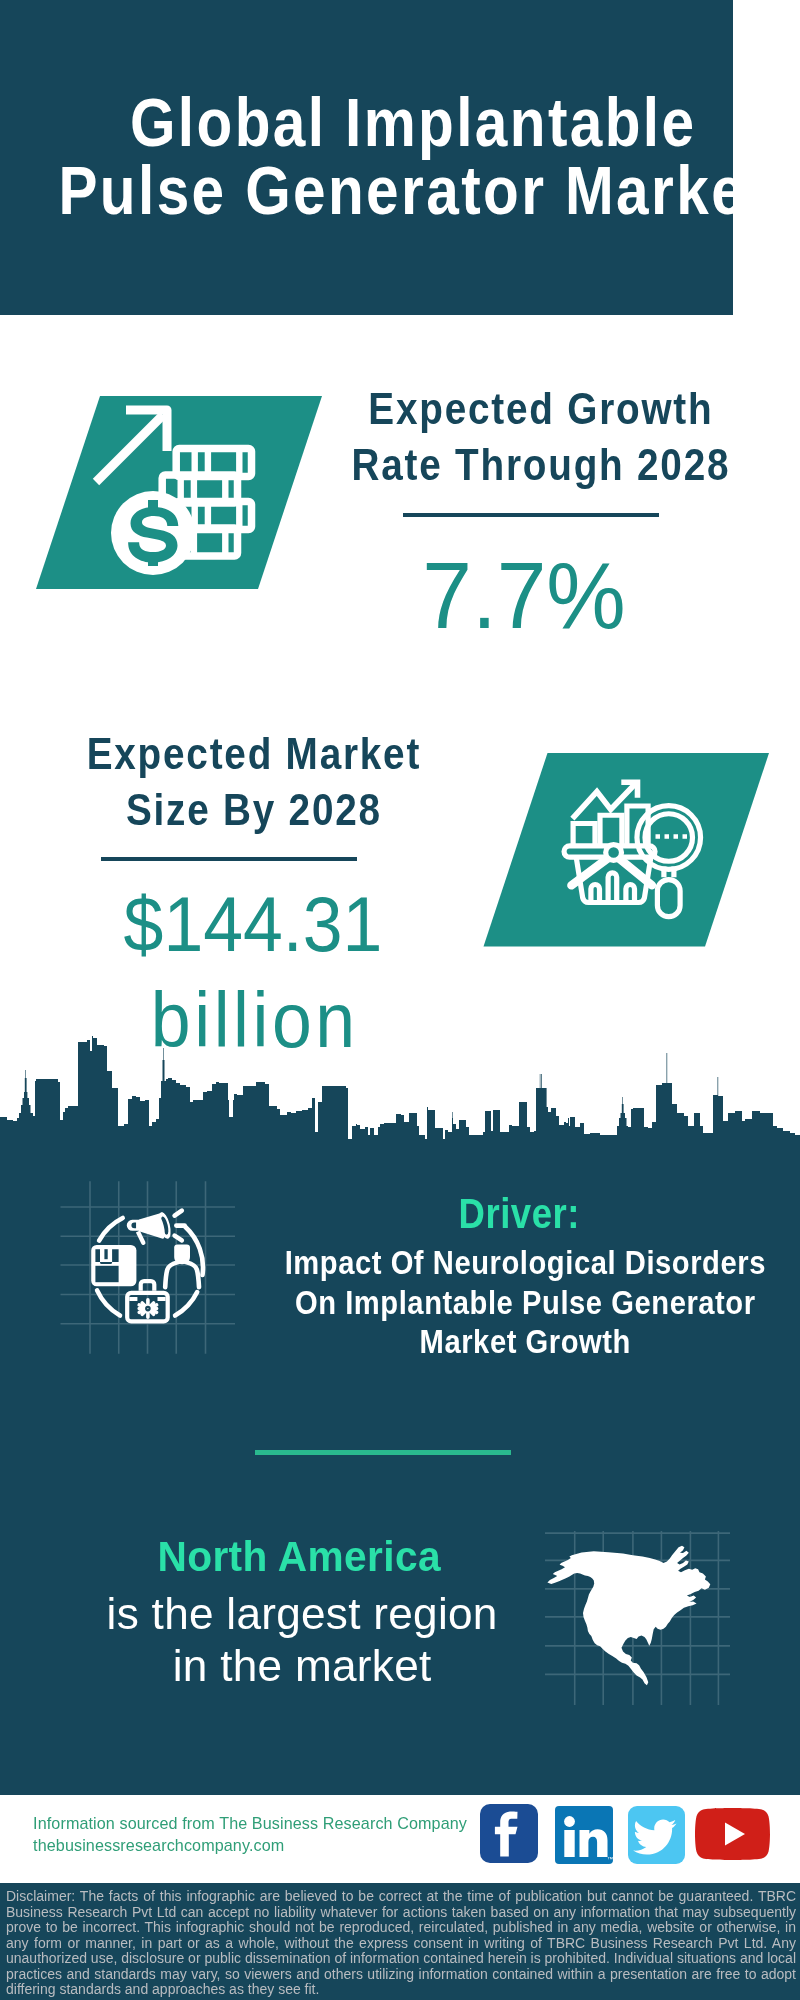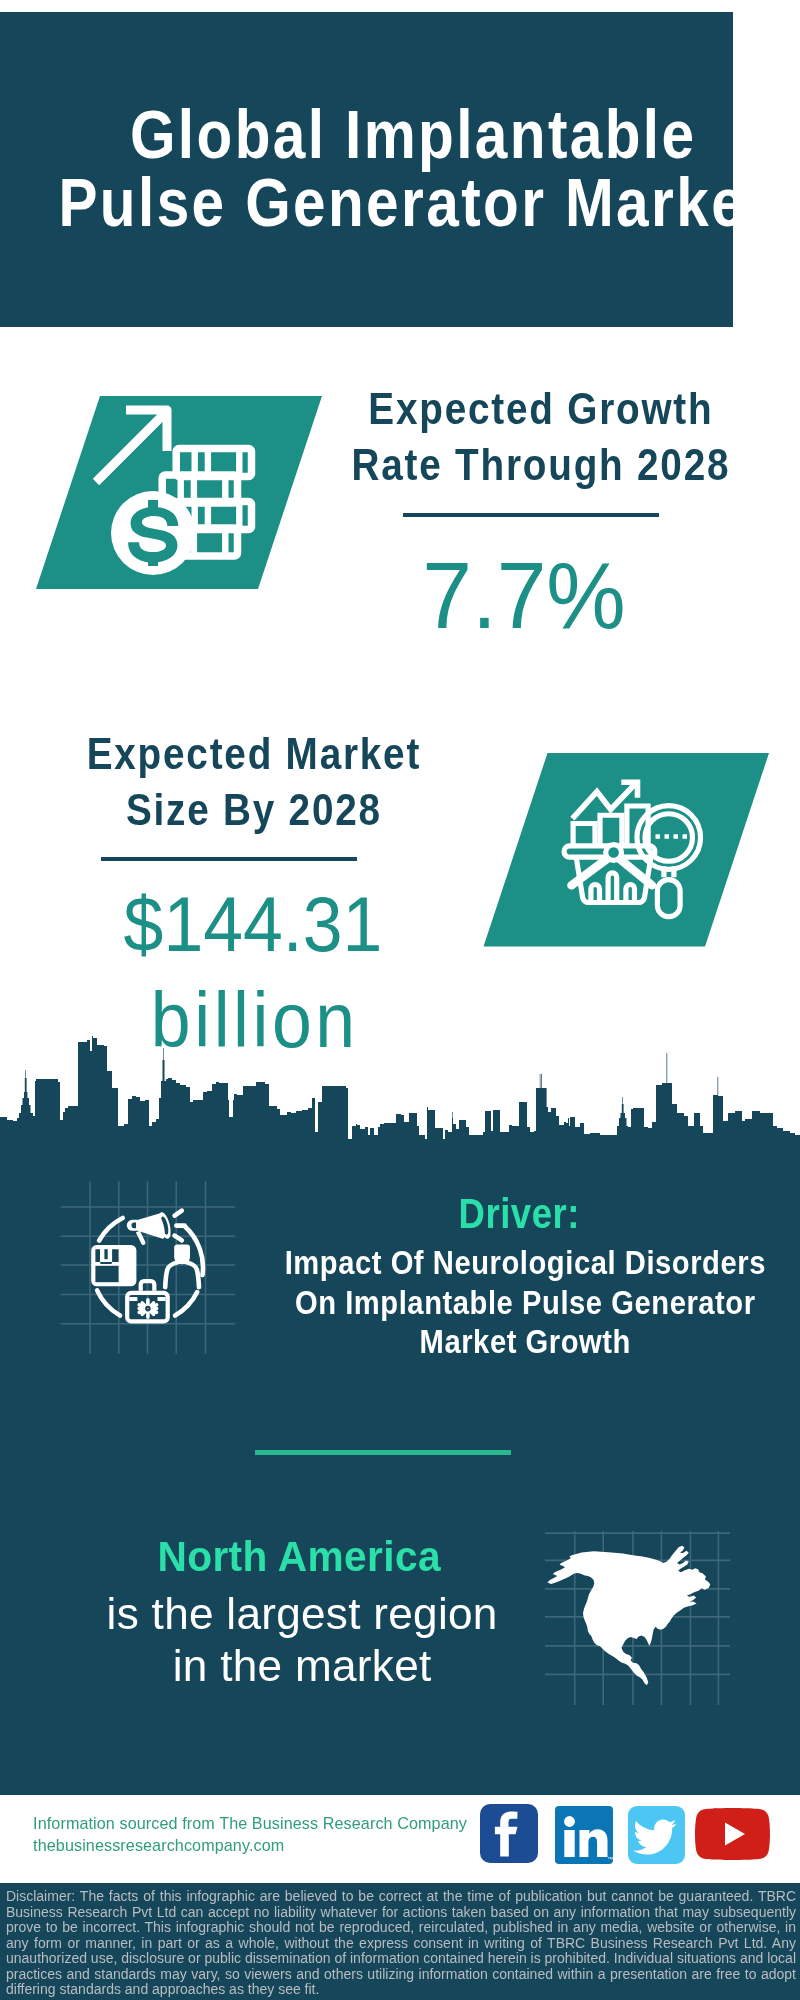--- a/index.html
+++ b/index.html
@@ -1,21 +1,21 @@
 <!DOCTYPE html>
 <html><head>
 <meta charset="utf-8">
 <title>Infographic</title>
 <style>
   html,body{margin:0;padding:0;}
   body{width:800px;height:2000px;background:#ffffff;font-family:"Liberation Sans",sans-serif;overflow:hidden;}
   .page{position:relative;width:800px;height:2000px;background:#fff;}
 
   
-  .header{position:absolute;left:0;top:12px;width:733px;height:315px;background:#16465a;}
+  .header{position:absolute;left:0;top:0;width:733px;height:315px;background:#16465a;}
   .header-title{position:absolute;left:-88px;top:88px;width:1000px;text-align:center;color:#ffffff;
     font-size:68px;font-weight:bold;line-height:68px;letter-spacing:2.8px;
     transform:scaleX(0.86);transform-origin:center top;}
   .header-title>div{padding-left:2.8px;white-space:nowrap;}
 
   
   .icon1{position:absolute;left:30px;top:390px;width:300px;height:206px;}
   .icon2{position:absolute;left:477px;top:747px;width:300px;height:206px;}
 
   .sec-title{position:absolute;width:600px;text-align:center;color:#16465a;

